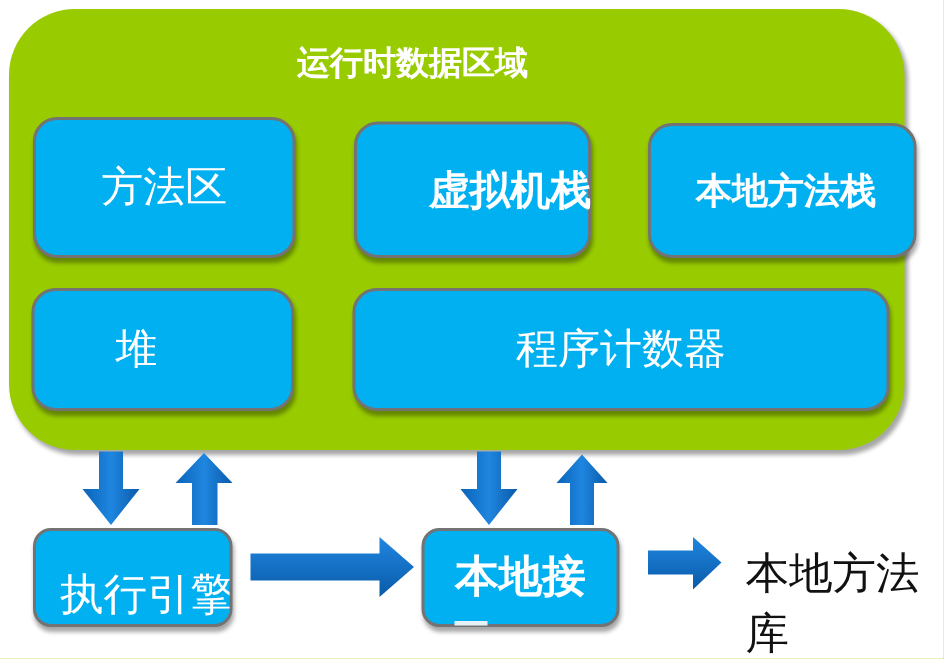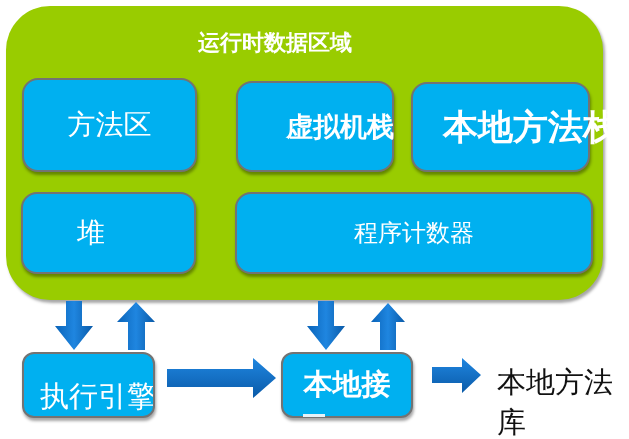--- a/index.html
+++ b/index.html
@@ -18,25 +18,25 @@
       position: absolute; background: #00b0f0; border-radius: 16px;
       border: 2px solid #737373;
       box-shadow: 1px 3px 3px rgba(0,0,0,0.35);
       color: #ffffff; display: flex; align-items: center; white-space: nowrap;
       overflow: visible;
     }
     .box span { display: block; }
     #box-method { left: 22px; top: 78px; width: 171px; height: 90px; justify-content: center; font-size: 28px; }
     #box-vmstack { left: 236px; top: 81px; width: 154px; height: 87px; justify-content: flex-end; font-size: 27px; font-weight: bold; }
     #box-vmstack span { margin-right: -2px; }
-    #box-native { left: 411px; top: 82px; width: 175px; height: 86px; font-size: 35px; font-weight: bold; }
+    #box-native { left: 432px; top: 82px; width: 175px; height: 86px; font-size: 24px; font-weight: bold; }
     #box-native span { margin-left: 30px; }
     #box-heap { left: 21px; top: 192px; width: 171px; height: 78px; font-size: 28px; }
     #box-heap span { margin-left: 54px; }
-    #box-pc { left: 235px; top: 192px; width: 354px; height: 78px; justify-content: center; font-size: 24px; }
+    #box-pc { left: 235px; top: 192px; width: 354px; height: 78px; justify-content: center; font-size: 28px; }
     #box-engine { left: 22px; top: 352px; width: 129px; height: 62px; font-size: 29px; overflow: hidden; border-radius: 12px; }
     #box-engine span { margin-left: 16px; margin-top: 24px; }
     #box-jni { left: 281px; top: 352px; width: 128px; height: 62px; font-size: 29px; justify-content: center; border-radius: 12px; font-weight: bold; }
     .jni-tail { position: absolute; left: 303px; top: 414px; width: 22px; height: 3px; background: #e6f2f8; }
     .native-lib {
       position: absolute; left: 497px; top: 362px; width: 130px;
       color: #111111; font-size: 29px; line-height: 40px;
     }
     svg.arrows { position: absolute; left: 0; top: 0; width: 629px; height: 439px; }
   </style>

